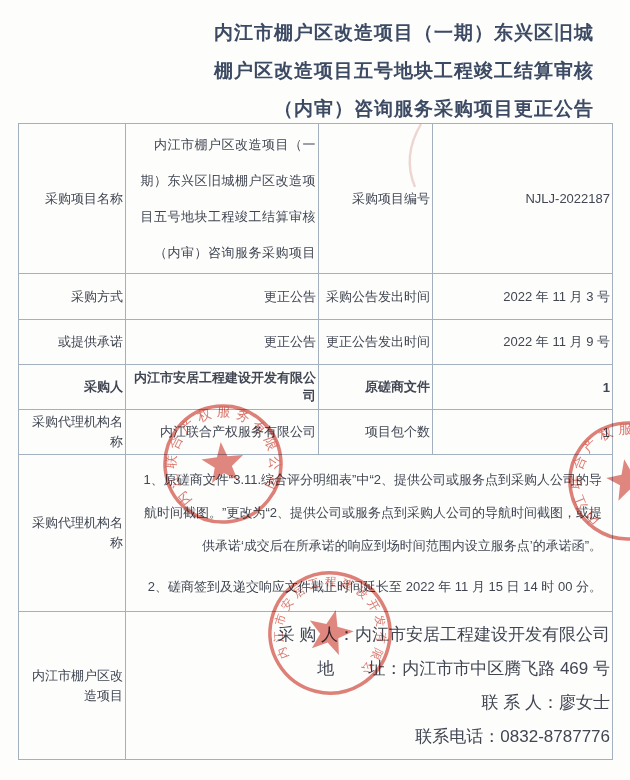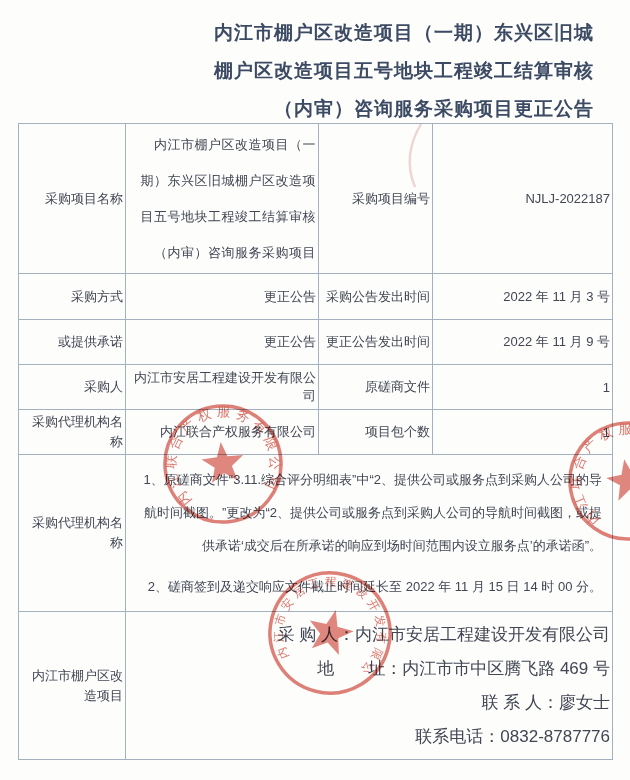--- a/index.html
+++ b/index.html
@@ -45,21 +45,21 @@
     border:1px solid var(--border-color);
     font-size:13px;
     vertical-align:middle;
     text-align:right;
     padding:0 2px;
     overflow:hidden;
   }
   tr.r1{height:150px;}
   tr.r2{height:46px;}
   tr.r3{height:45px;}
-  tr.r4{height:45px;}
+  tr.r4{height:45px;font-weight:bold;}
   tr.r5{height:45px;}
   tr.r6{height:150px;}
   tr.r7{height:148px;}
   td.lbl{font-size:13px;line-height:20px;padding:0 1px;}
   td.val{font-size:13px;}
   td.val-sm{font-size:12.5px;}
   td.val-name{
     text-align:left;font-size:12.5px;line-height:36px;
     padding:0 5px;letter-spacing:.5px;
   }

